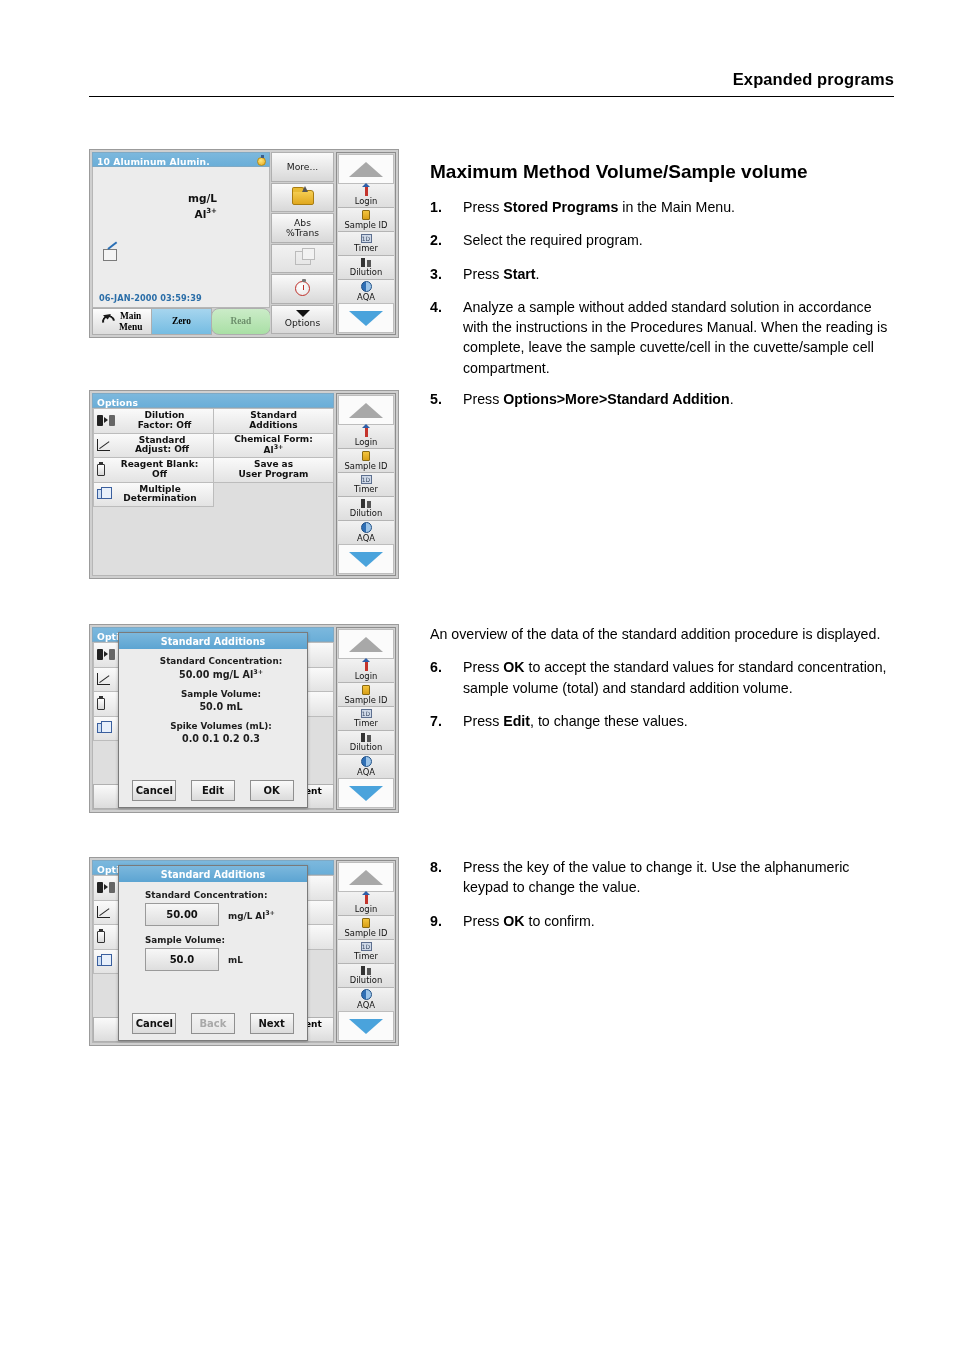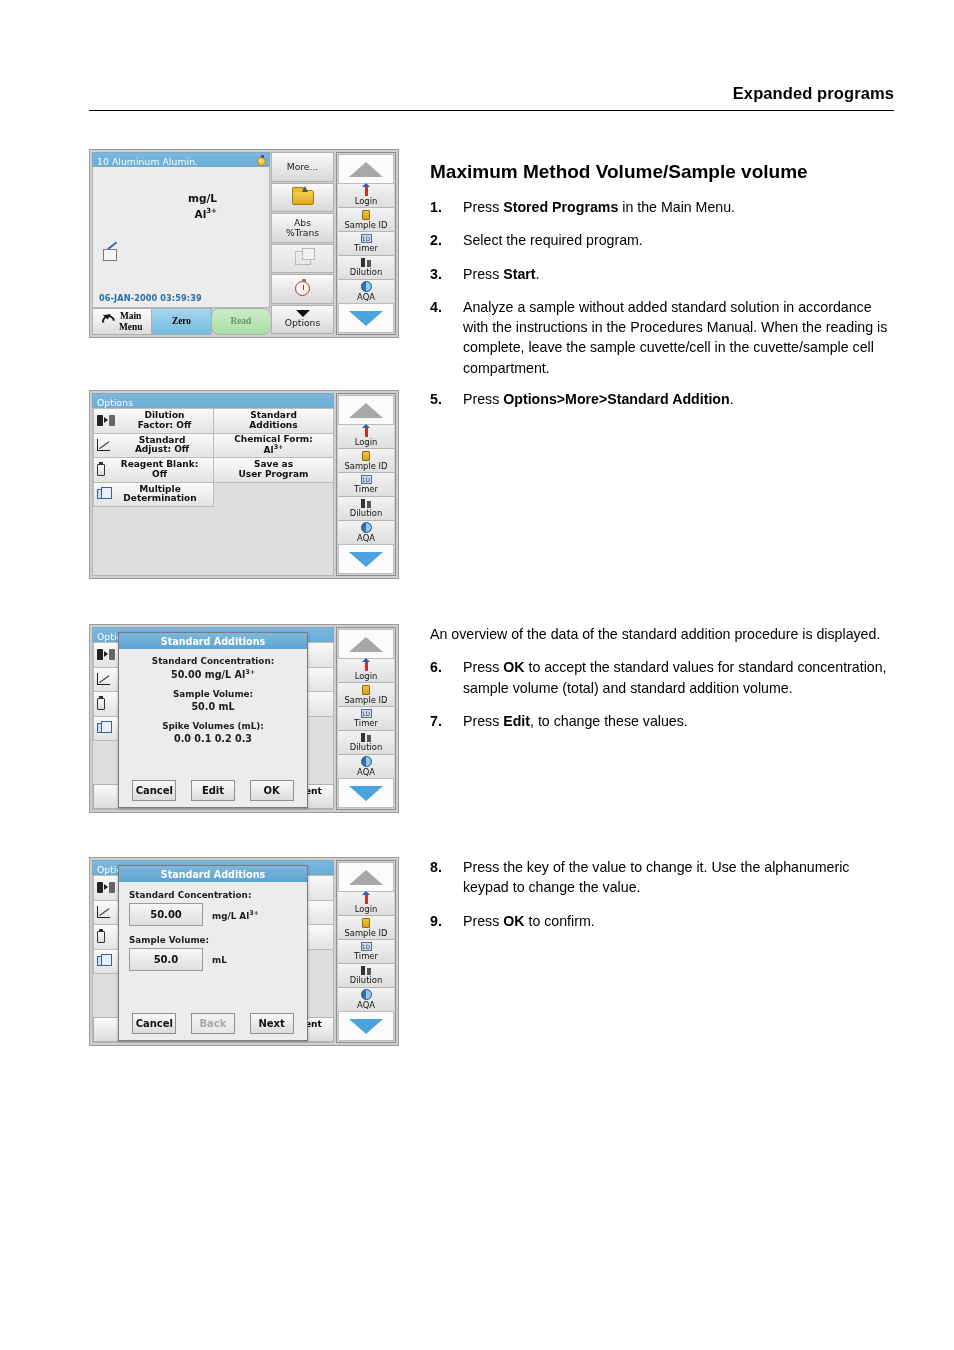--- a/index.html
+++ b/index.html
@@ -9,21 +9,21 @@
     background: #ffffff;
     font-family: "Liberation Sans", sans-serif;
     color: #000;
     position: relative;
     overflow: hidden;
   }
   .page { position: relative; width: 954px; height: 1350px; }
 
   
   .header {
-    position: absolute; left: 89px; top: 70px; width: 805px; margin-top: 14px;
+    position: absolute; left: 89px; top: 70px; width: 805px;
   }
   .header-title {
     text-align: right;
     font-size: 16.5px; font-weight: bold; letter-spacing: .1px;
     padding-bottom: 7px;
   }
   .header-rule { border-bottom: 1.6px solid #000; width: 100%; }
 
   
   .footer {
@@ -56,21 +56,21 @@
   .shot-main {
     position: relative;
     flex: 1 1 auto; height: 100%;
     display: flex; flex-direction: column;
     overflow: hidden;
   }
   .titlebar {
     height: 15px; flex: 0 0 15px;
     background: linear-gradient(#7cb8dd,#6aaed8);
     border: 1px solid #7fa9c4;
-    color: #fff; font-size: 9.2px; font-weight: normal;
+    color: #fff; font-size: 9.2px; font-weight: bold;
     display: flex; align-items: center; justify-content: space-between;
     padding: 4px 3px 0 4px;
     letter-spacing: .1px;
   }
   .bulb {
     width: 9px; height: 9px; border-radius: 50%;
     background: radial-gradient(circle at 40% 35%, #ffe67a, #e8a81b);
     border: 1px solid #b98b14;
     position: relative;
   }
@@ -256,21 +256,21 @@
     display: flex; flex-direction: column;
     box-shadow: 0 1px 3px rgba(0,0,0,.25);
     z-index: 5;
   }
   .dlg-title {
     height: 16px; flex: 0 0 16px;
     background: linear-gradient(#7cb8dd,#5ca4d2);
     color: #fff; font-size: 9.6px; font-weight: bold;
     display:flex; align-items:center; justify-content:center;
   }
-  .dlg-body { flex: 1 1 auto; padding: 7px 8px 0; text-align: center; }
+  .dlg-body { flex: 1 1 auto; padding: 7px 8px 0; text-align: center; margin-left: 16px; }
   .dlg-lbl { font-size: 8.8px; font-weight: bold; color:#1d1d1d; }
   .dlg-val { font-size: 9.6px; font-weight: bold; color:#1d1d1d; margin-top: 2px; }
   .dlg-val sup { font-size: 6.4px; }
   .dlg-gap { height: 9px; }
   .dlg-foot { flex: 0 0 28px; display:flex; align-items:center; justify-content:space-around; padding: 0 6px 5px; }
   .dlg-btn {
     width: 44px; height: 21px; border:1px solid #8f8f8f;
     background: linear-gradient(#fafafa,#dbdbdb);
     font-size: 10px; font-weight:bold; color:#111;
     display:flex; align-items:center; justify-content:center;

